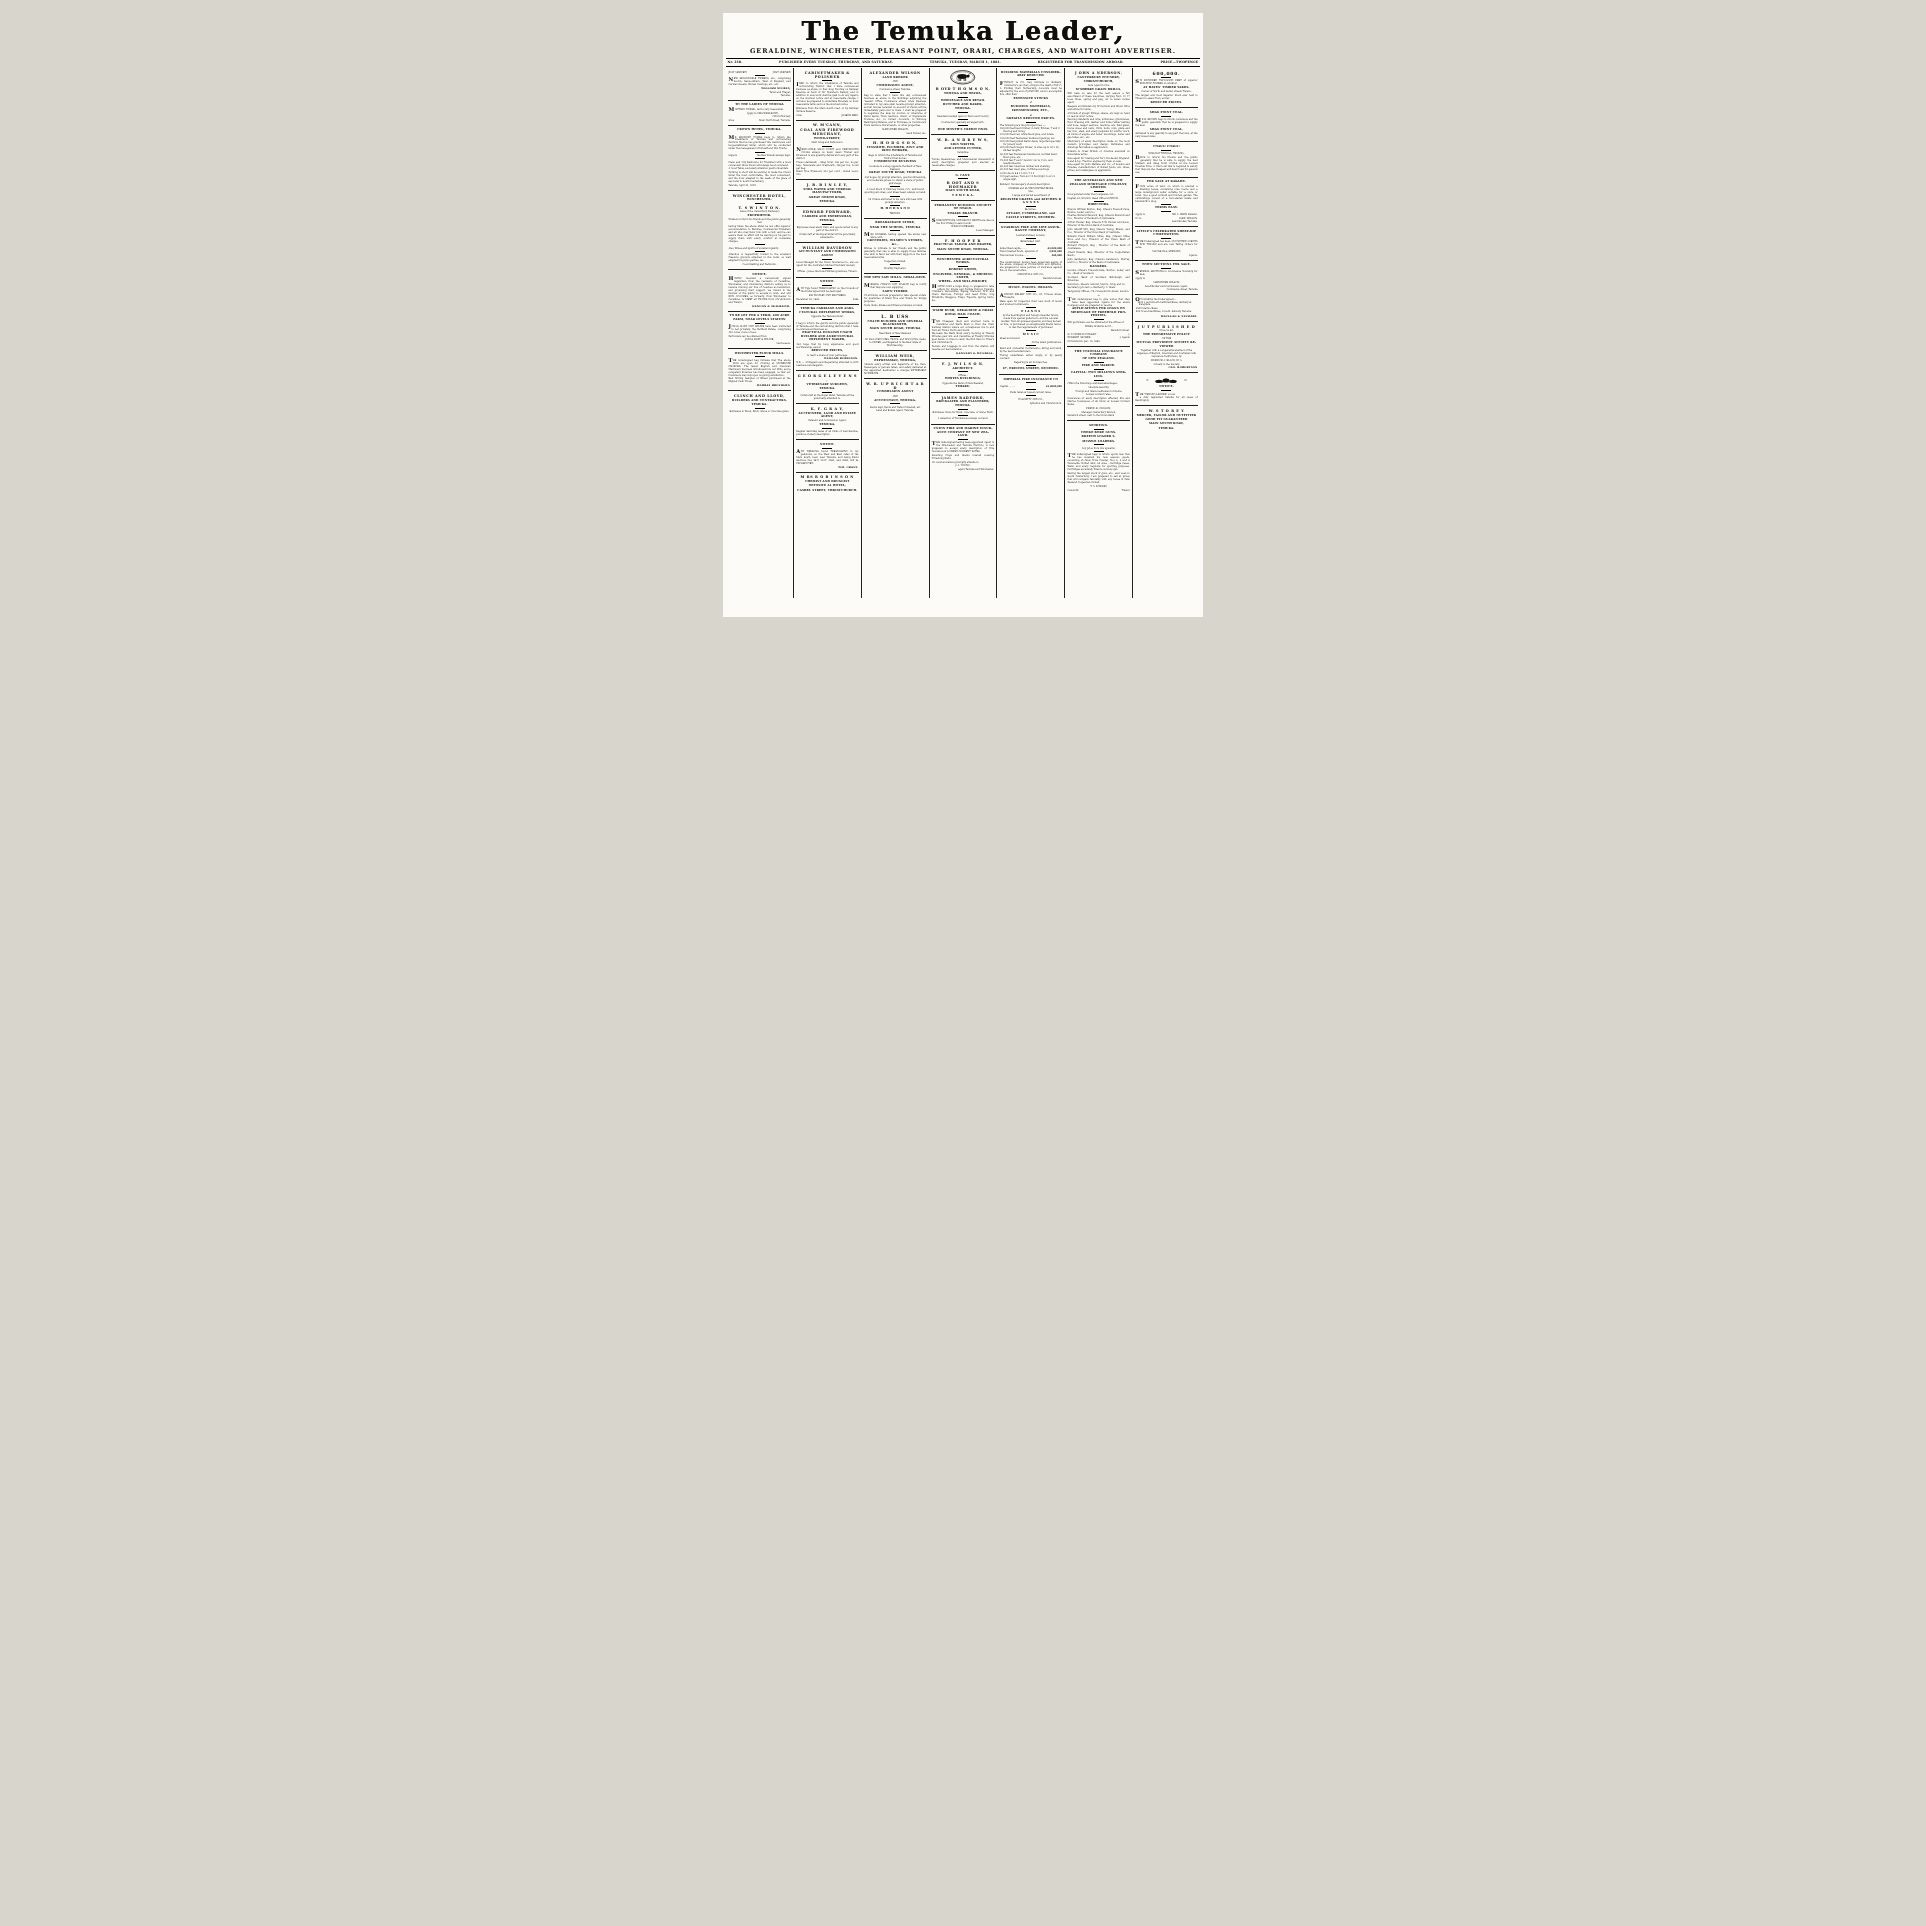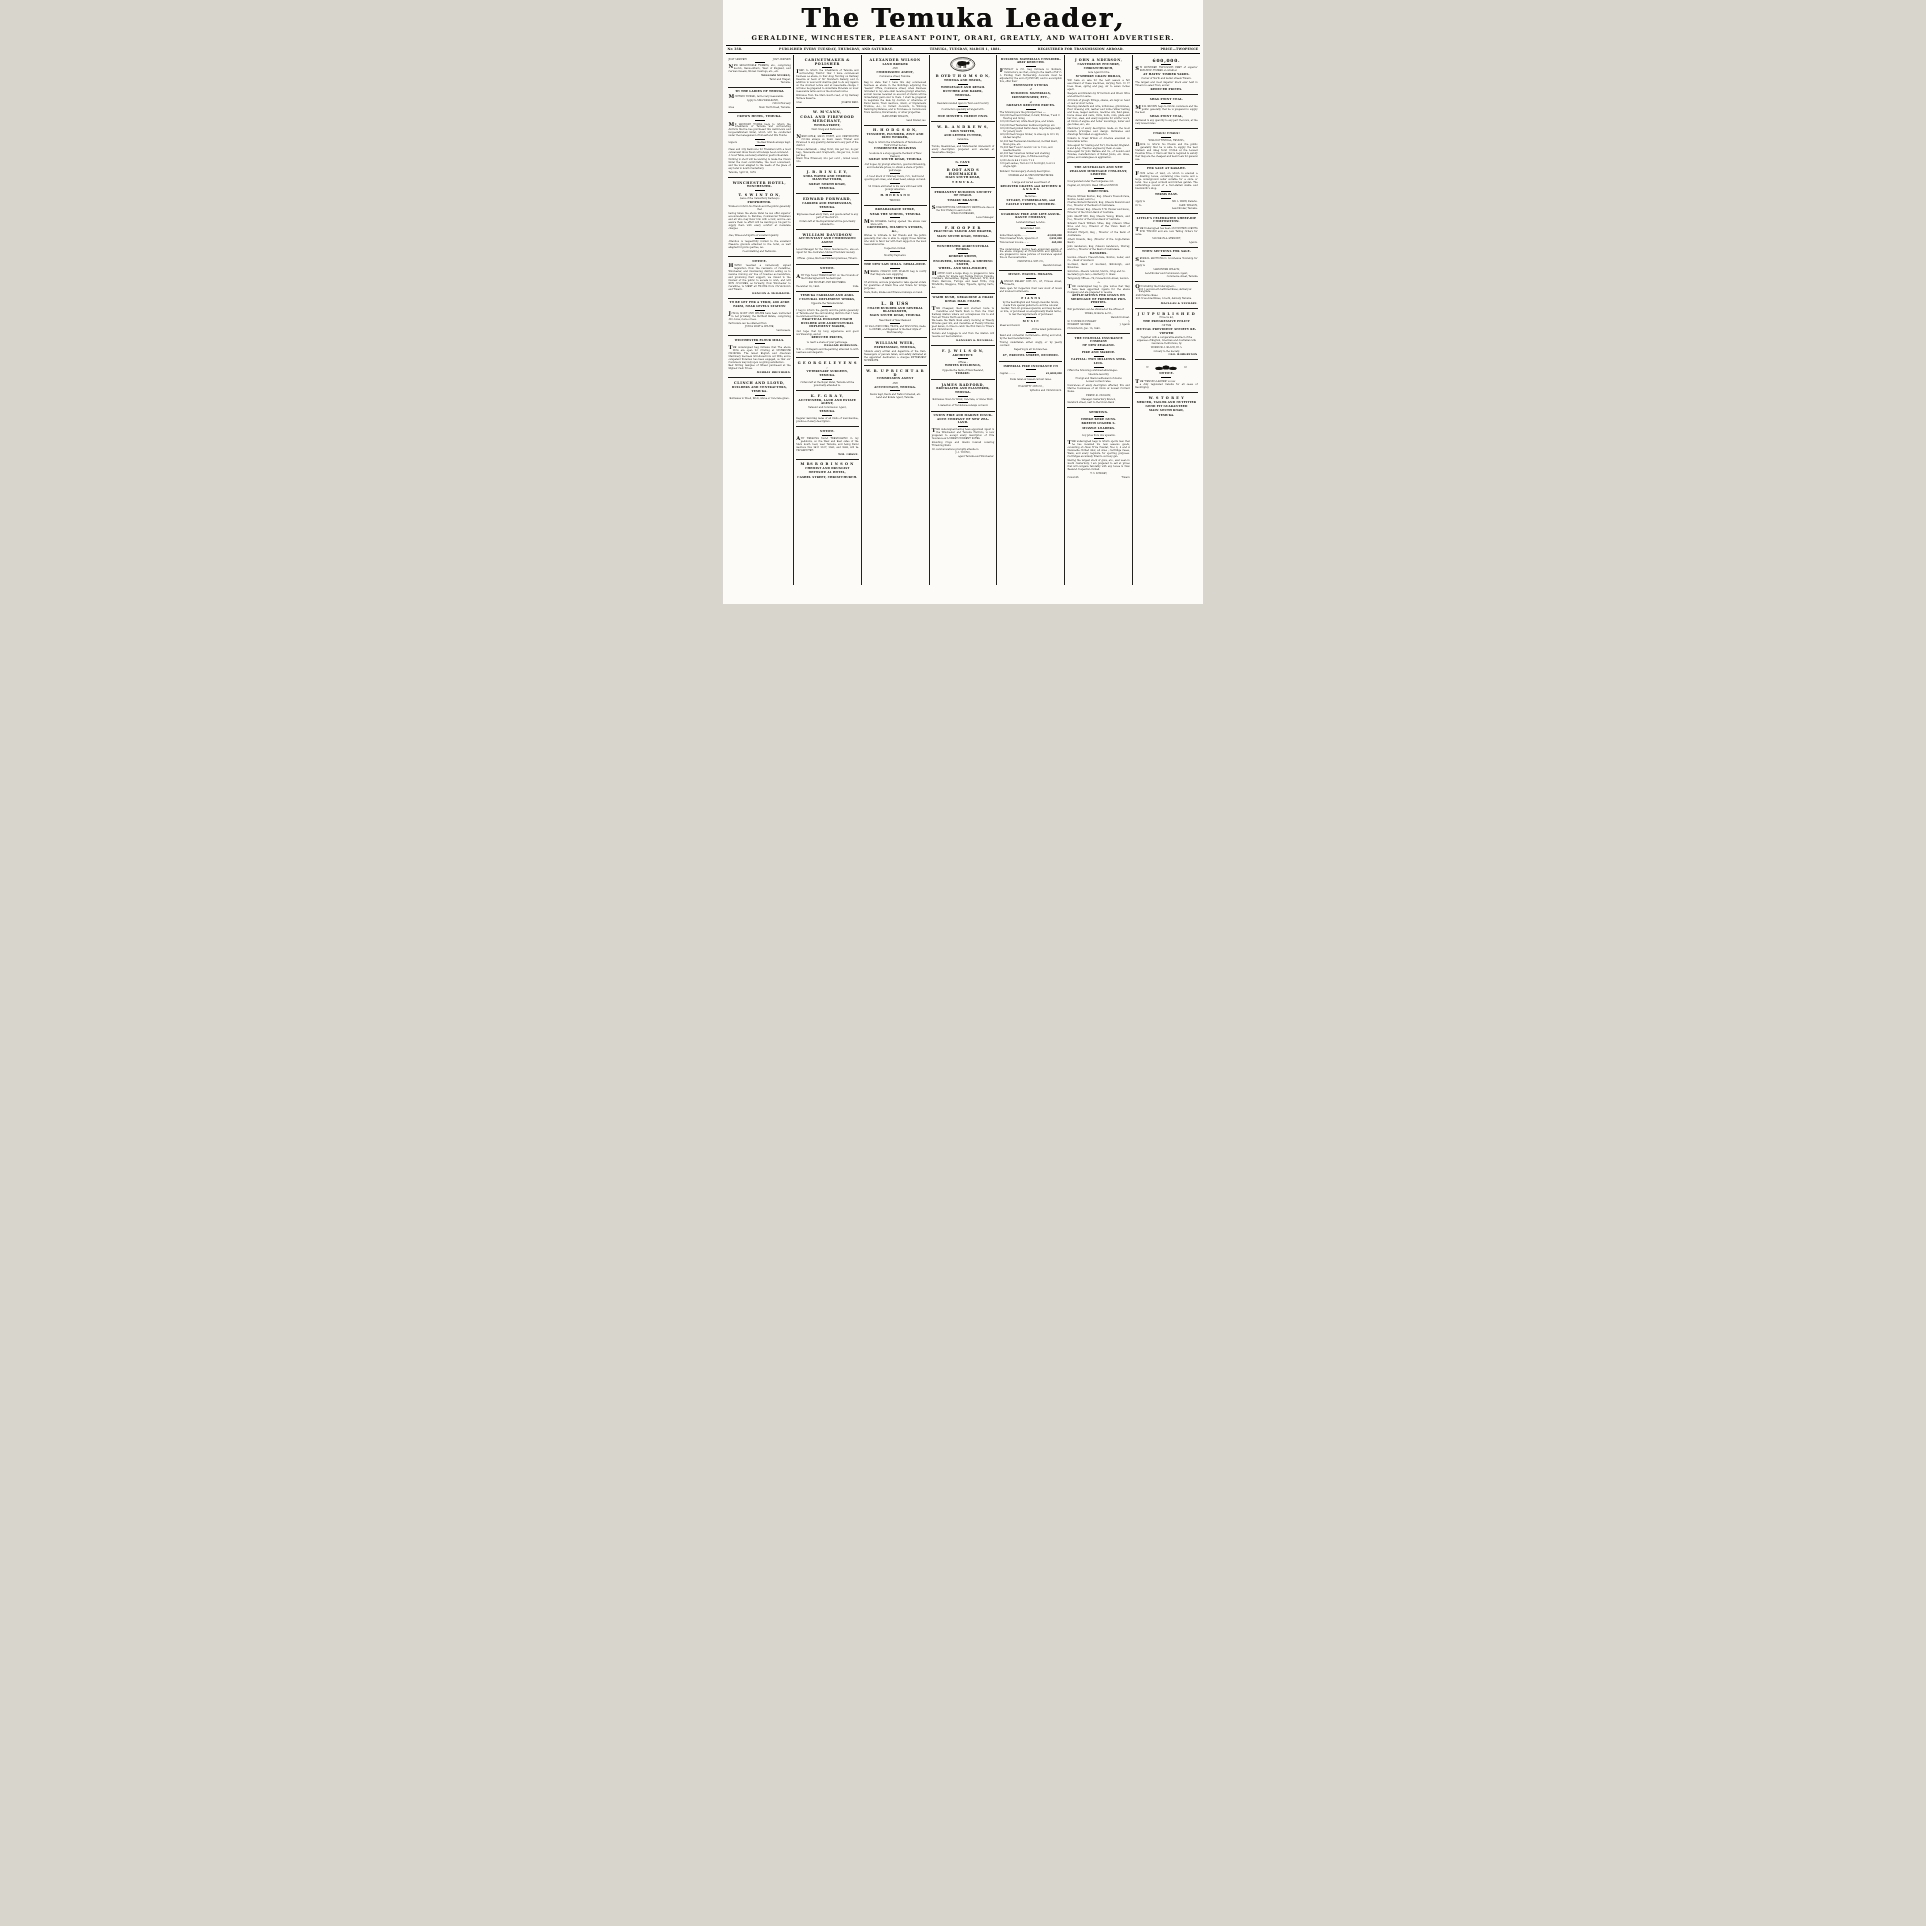--- a/index.html
+++ b/index.html
@@ -1,16 +1,16 @@
 <!DOCTYPE html>
 <html style="font-size:6.2px"><head>
 <meta charset="utf-8">
 <style>
   html,body{margin:0;padding:0;background:#d8d5cc;}
-  .page{width:480px;height:604px;margin:0 auto;background:#fcfbf7;color:#100f0d;
+  .page{width:480px;height:604px;margin:13px auto;background:#fcfbf7;color:#100f0d;
         font-family:"DejaVu Serif","Liberation Serif",serif;overflow:hidden;
         padding:1.5px 3.1px 0;box-sizing:border-box;}
   .masthead{text-align:center;padding-top:3.9px;}
   .mast-title{font-size:26px;font-weight:bold;letter-spacing:1.5px;line-height:1.02;
         text-shadow:0.2px 0 0 currentColor;white-space:nowrap;}
   .mast-flourish{font-style:italic;}
   .mast-subtitle{font-size:6.4px;font-weight:bold;letter-spacing:1px;margin-top:2.3px;white-space:nowrap;}
   .dateline{display:flex;justify-content:space-between;align-items:center;gap:3.1px;
         font-size:3.1px;font-weight:bold;letter-spacing:0.2px;padding:1.5px 1.5px;
         border-top:1.9px double #000;border-bottom:1.9px double #000;margin-top:2.7px;}
@@ -38,21 +38,21 @@
   .bull{text-align:center;margin:0.4px 0 1.2px;}
   .crest{display:flex;align-items:center;justify-content:center;gap:3.9px;margin:2.3px 0 1.5px;
          font-size:2.3px;color:#3c3a35;}
 </style>
 </head>
 <body>
 
 <div class="page">
   <div class="masthead">
     <div class="mast-title"><span>The Temuka Leader</span><span class="mast-flourish">,</span></div>
-    <div class="mast-subtitle">GERALDINE, WINCHESTER, PLEASANT POINT, ORARI, GREATLY, AND WAITOHI ADVERTISER.</div>
+    <div class="mast-subtitle">GERALDINE, WINCHESTER, PLEASANT POINT, ORARI, CHARGES, AND WAITOHI ADVERTISER.</div>
   </div>
   <div class="dateline">
     <span>No 358.</span>
     <span>PUBLISHED EVERY TUESDAY, THURSDAY, AND SATURDAY.</span>
     <span>TEMUKA, TUESDAY, MARCH 1, 1881.</span>
     <span>REGISTERED FOR TRANSMISSION ABROAD.</span>
     <span>PRICE—TWOPENCE</span>
   </div>
   <div class="columns">
       <div class="col">

